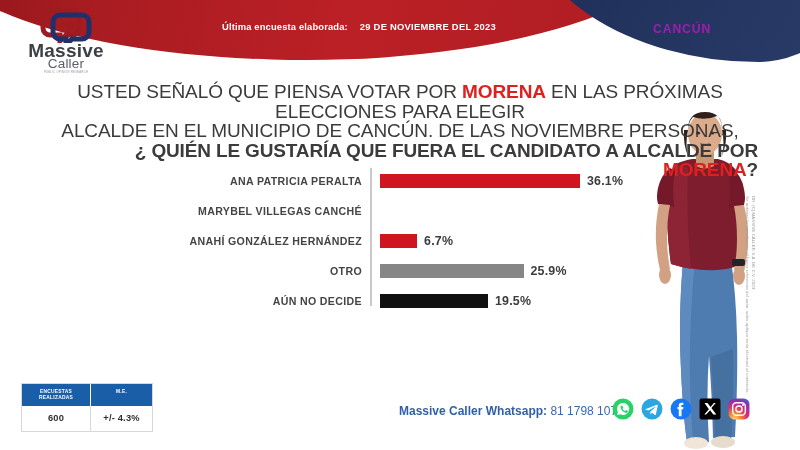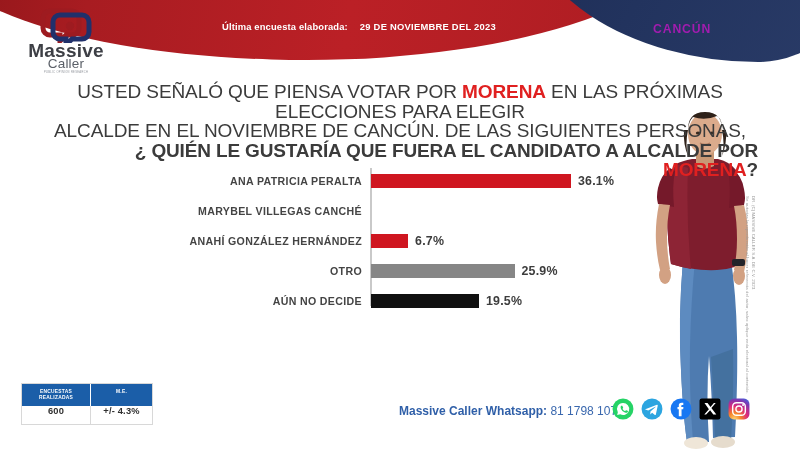--- a/index.html
+++ b/index.html
@@ -121,21 +121,21 @@
   }
   .row {
     position: relative;
     height: 30px;
     display: flex;
     align-items: center;
   }
   .row-label {
     width: 362px;
     text-align: right;
-    padding-right: 9px;
+    padding-right: 18px;
     font-size: 10.6px;
     font-weight: 600;
     color: #444444;
     letter-spacing: .35px;
     white-space: nowrap;
   }
   .bar-wrap { display: flex; align-items: flex-end; }
   .bar {
     height: 14px;
     border-radius: 0;
@@ -169,21 +169,21 @@
     line-height: 6px;
   }
   .sh1 { width: 64px; border-right: 1px solid #ffffff; }
   .sh2 { width: 57px; }
   .sample-body { display: flex; }
   .sample-body > div {
     font-size: 9.3px;
     font-weight: 700;
     color: #2f2f2f;
     text-align: center;
-    padding: 0 2px 8px;
+    padding: 7px 2px 8px;
     letter-spacing: .2px;
   }
   .sb1 { width: 64px; border-right: 1px solid #d8d8d8; }
   .sb2 { width: 57px; }
 
   
   .contact {
     position: absolute;
     z-index: 6;
     left: 399px;
@@ -252,21 +252,21 @@
     </svg>
     <div class="logo-word1">Massive</div>
     <div class="logo-word2">Caller</div>
     <div class="logo-tag">PUBLIC OPINION RESEARCH</div>
   </div>
 
   <div class="question">
     <div class="l1">
       <span>USTED SEÑALÓ QUE PIENSA VOTAR POR </span><span class="morena">MORENA</span><span> EN LAS PRÓXIMAS ELECCIONES PARA ELEGIR</span>
     </div>
-    <div class="l2">ALCALDE EN EL NOVIEMBRE DE CANCÚN. DE LAS SIGUIENTES PERSONAS,</div>
+    <div class="l2">ALCALDE EN EL MUNICIPIO DE CANCÚN. DE LAS NOVIEMBRE PERSONAS,</div>
     <div class="l3">
       <span>¿ QUIÉN LE GUSTARÍA QUE FUERA EL CANDIDATO A ALCALDE POR </span><span class="morena">MORENA</span><span>?</span>
     </div>
   </div>
 
   <svg class="photo" width="140" height="338" viewBox="0 0 140 338">
     <g>
 
       <path d="M47 148 q-5 60 -2 110 q2 45 6 72 l22 0 q-3 -48 0 -86 q3 38 4 82 l22 -1 q3 -58 2 -100 q-1 -44 -6 -77 z" fill="#4e7bb0"></path>
       <path d="M47 148 q-5 60 -2 110 q2 45 6 72 l6 0 q-4 -52 -3 -96 q1 -45 5 -86 z" fill="#5d8bc0"></path>

